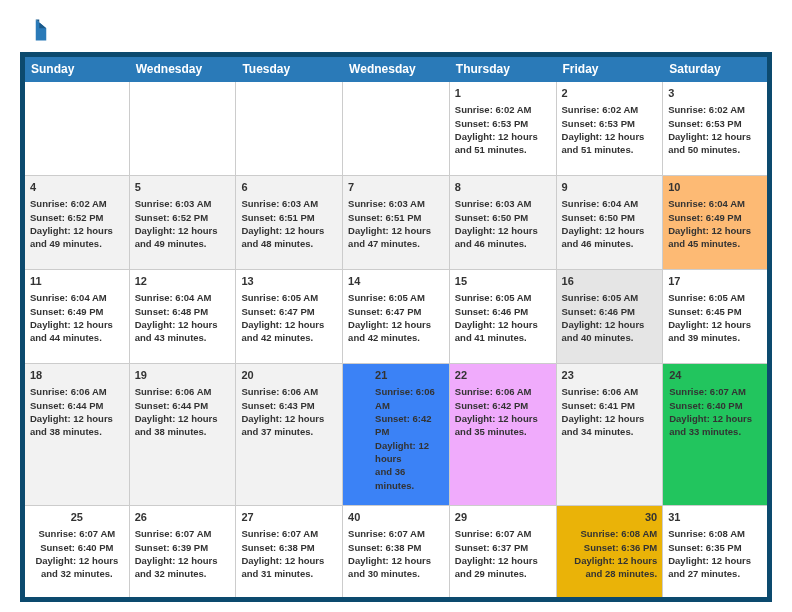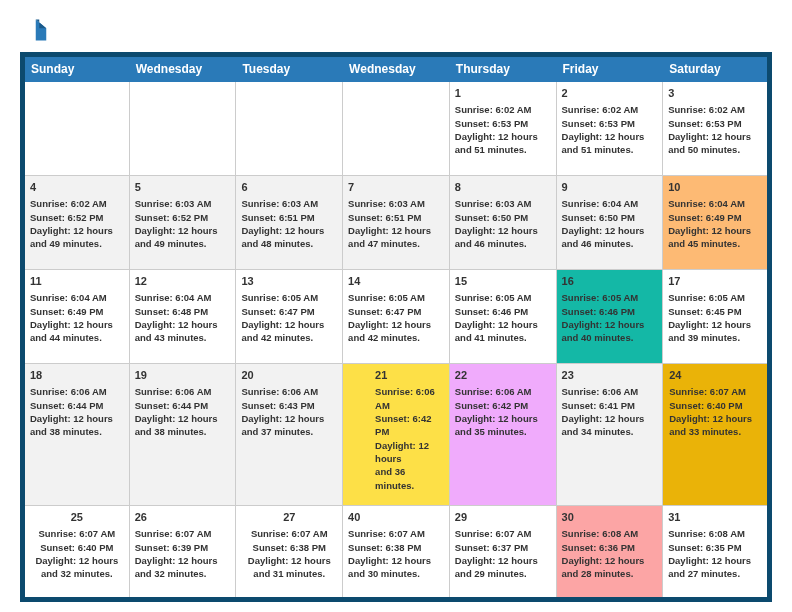--- a/index.html
+++ b/index.html
@@ -246,21 +246,21 @@
 Daylight: 12 hours
 and 42 minutes.</div>
           </td>
           <td style="background-color: rgb(255, 255, 255);">
             <span class="day-num">15</span>
             <div class="day-info" style="white-space: pre-line;">Sunrise: 6:05 AM
 Sunset: 6:46 PM
 Daylight: 12 hours
 and 41 minutes.</div>
           </td>
-          <td style="background-color: #14b8a6;">
+          <td style="background-color: #e5e5e5;">
             <span class="day-num">16</span>
             <div class="day-info" style="white-space: pre-line;">Sunrise: 6:05 AM
 Sunset: 6:46 PM
 Daylight: 12 hours
 and 40 minutes.</div>
           </td>
           <td style="background-color: rgb(255, 255, 255);">
             <span class="day-num">17</span>
             <div class="day-info" style="white-space: pre-line;">Sunrise: 6:05 AM
 Sunset: 6:45 PM
@@ -283,42 +283,42 @@
 Daylight: 12 hours
 and 38 minutes.</div>
           </td>
           <td style="background-color: rgb(242, 242, 242);">
             <span class="day-num">20</span>
             <div class="day-info" style="white-space: pre-line;">Sunrise: 6:06 AM
 Sunset: 6:43 PM
 Daylight: 12 hours
 and 37 minutes.</div>
           </td>
-          <td style="background-color: #fde047; padding-left: 32px;">
+          <td style="background-color: #3b82f6; padding-left: 32px;">
             <span class="day-num">21</span>
             <div class="day-info" style="white-space: pre-line;">Sunrise: 6:06 AM
 Sunset: 6:42 PM
 Daylight: 12 hours
 and 36 minutes.</div>
           </td>
           <td style="background-color: #f0abfc; margin-top: 11px;">
             <span class="day-num">22</span>
             <div class="day-info" style="white-space: pre-line;">Sunrise: 6:06 AM
 Sunset: 6:42 PM
 Daylight: 12 hours
 and 35 minutes.</div>
           </td>
           <td style="background-color: rgb(242, 242, 242);">
             <span class="day-num">23</span>
             <div class="day-info" style="white-space: pre-line;">Sunrise: 6:06 AM
 Sunset: 6:41 PM
 Daylight: 12 hours
 and 34 minutes.</div>
           </td>
-          <td style="background-color: #eab308; padding-left: 6px;">
+          <td style="background-color: #22c55e; padding-left: 6px;">
             <span class="day-num">24</span>
             <div class="day-info" style="white-space: pre-line;">Sunrise: 6:07 AM
 Sunset: 6:40 PM
 Daylight: 12 hours
 and 33 minutes.</div>
           </td>
         </tr>
         <tr>
           <td style="background-color: rgb(255, 255, 255); text-align: center;">
             <span class="day-num">25</span>
@@ -327,42 +327,42 @@
 Daylight: 12 hours
 and 32 minutes.</div>
           </td>
           <td style="background-color: rgb(255, 255, 255);">
             <span class="day-num">26</span>
             <div class="day-info" style="white-space: pre-line;">Sunrise: 6:07 AM
 Sunset: 6:39 PM
 Daylight: 12 hours
 and 32 minutes.</div>
           </td>
-          <td style="background-color: rgb(255, 255, 255); text-align: center;">
+          <td style="background-color: rgb(255, 255, 255);">
             <span class="day-num">27</span>
             <div class="day-info" style="white-space: pre-line;">Sunrise: 6:07 AM
 Sunset: 6:38 PM
 Daylight: 12 hours
 and 31 minutes.</div>
           </td>
           <td style="background-color: rgb(255, 255, 255);">
             <span class="day-num">40</span>
             <div class="day-info" style="white-space: pre-line;">Sunrise: 6:07 AM
 Sunset: 6:38 PM
 Daylight: 12 hours
 and 30 minutes.</div>
           </td>
           <td style="background-color: rgb(255, 255, 255); margin-left: 48px;">
             <span class="day-num">29</span>
             <div class="day-info" style="white-space: pre-line;">Sunrise: 6:07 AM
 Sunset: 6:37 PM
 Daylight: 12 hours
 and 29 minutes.</div>
           </td>
-          <td style="background-color: #fca5a5;">
+          <td style="background-color: #eab308; text-align: right;">
             <span class="day-num">30</span>
             <div class="day-info" style="white-space: pre-line;">Sunrise: 6:08 AM
 Sunset: 6:36 PM
 Daylight: 12 hours
 and 28 minutes.</div>
           </td>
           <td style="background-color: rgb(255, 255, 255);">
             <span class="day-num">31</span>
             <div class="day-info" style="white-space: pre-line;">Sunrise: 6:08 AM
 Sunset: 6:35 PM

